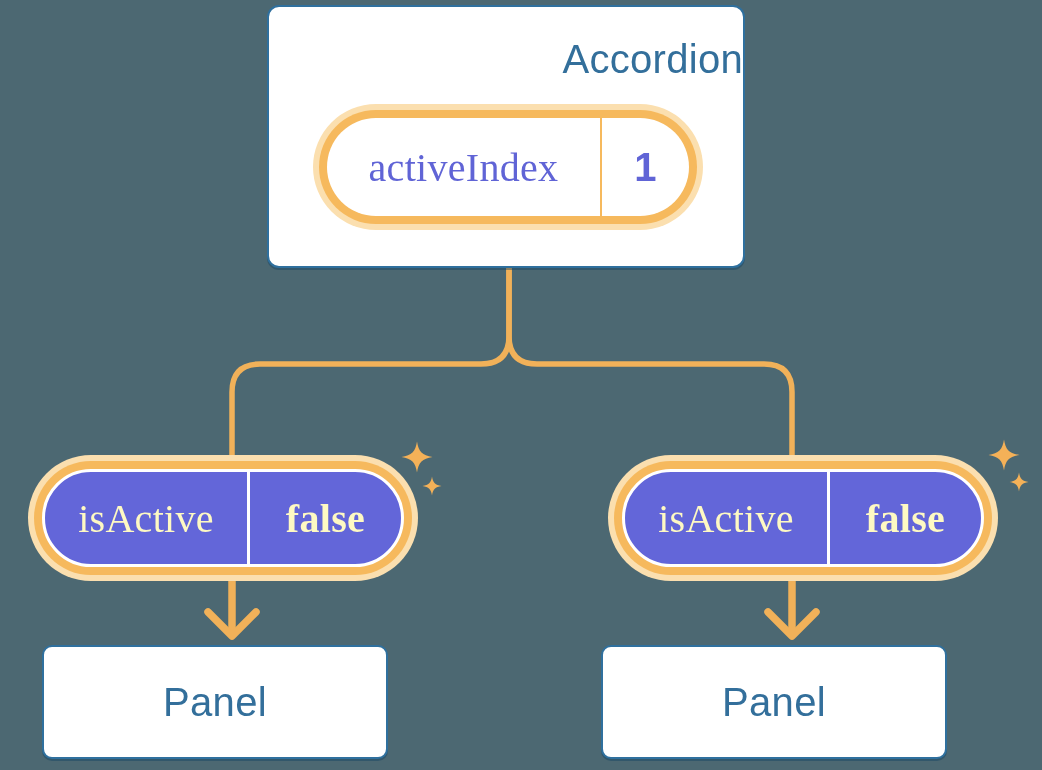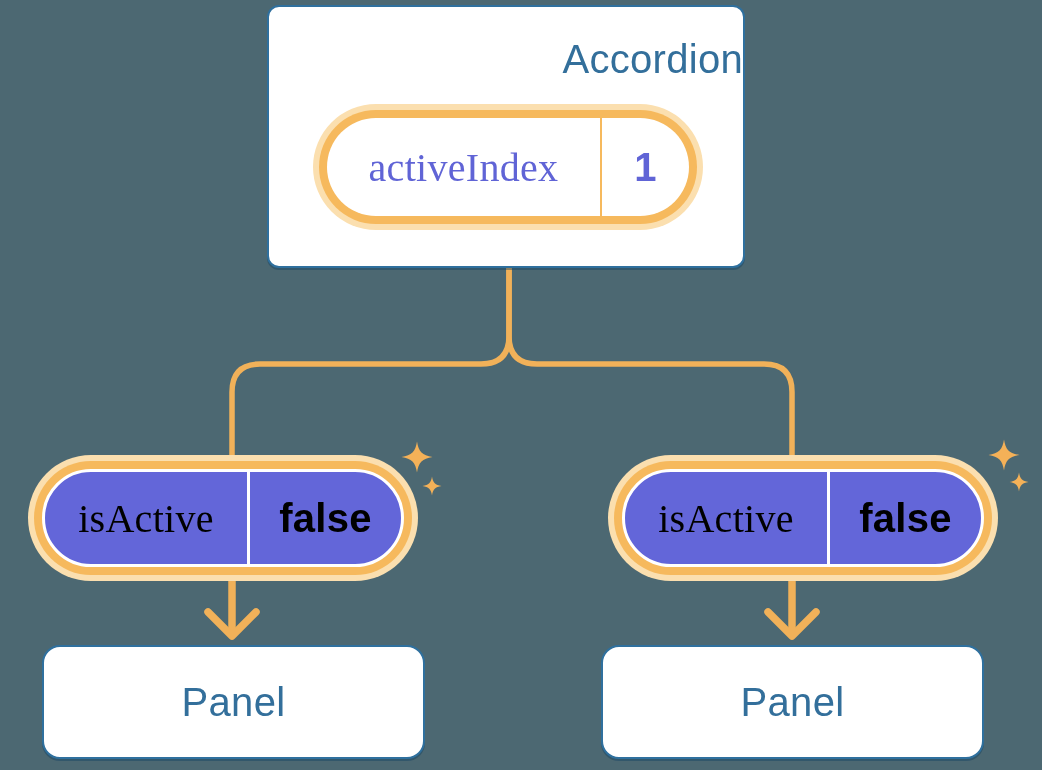--- a/index.html
+++ b/index.html
@@ -37,22 +37,22 @@
   .card-title {
     margin-top: 30px;
     text-align: right;
     font-size: 40px;
     line-height: 1.1;
     font-weight: 500;
     color: #336F9B;
     letter-spacing: 0.3px;
   }
   .panel-box {
-    width: 383px; height: 114px;
-    border-radius: 18px;
+    width: 346px; height: 114px;
+    border-radius: 10px;
     display: flex;
     align-items: center;
     justify-content: center;
   }
   .panel-left  { left: 42px;  top: 645px; }
   .panel-right { left: 601px; top: 645px; }
   .panel-title {
     font-size: 40px;
     font-weight: 500;
     color: #336F9B;
@@ -87,23 +87,23 @@
   .state-pill .pill-label,
   .state-pill .pill-value { color: #6064D6; }
   .state-pill .pill-sep { width: 2px; background: #F6B95D; }
   .state-pill .pill-value { width: 87px; }
 
   .prop-pill .pill-core {
     background: #6366D9;
     border: 3px solid #ffffff;
   }
   .prop-pill .pill-label,
-  .prop-pill .pill-value { color: #000000; }
+  .prop-pill .pill-value { color: #fef9c3; }
   .prop-pill .pill-sep { width: 3px; background: #ffffff; }
-  .prop-pill .pill-value { width: 151px; }
+  .prop-pill .pill-value { width: 151px; font-family: Liberation Serif, serif; }
   .prop-pill-left  { left: 28px;  top: 455px; }
   .prop-pill-right { left: 608px; top: 455px; }
 
   .pill-label {
     flex: 1;
     display: flex;
     align-items: center;
     justify-content: center;
     font-size: 40px;
     font-weight: 400;

